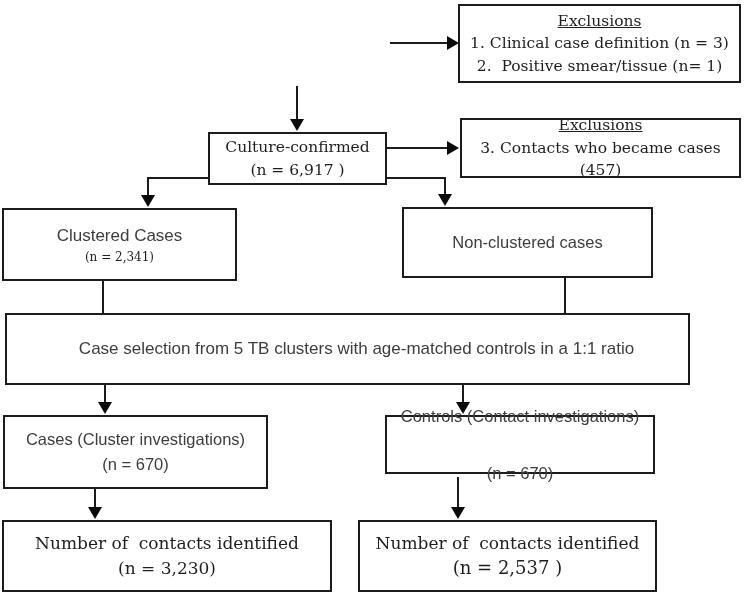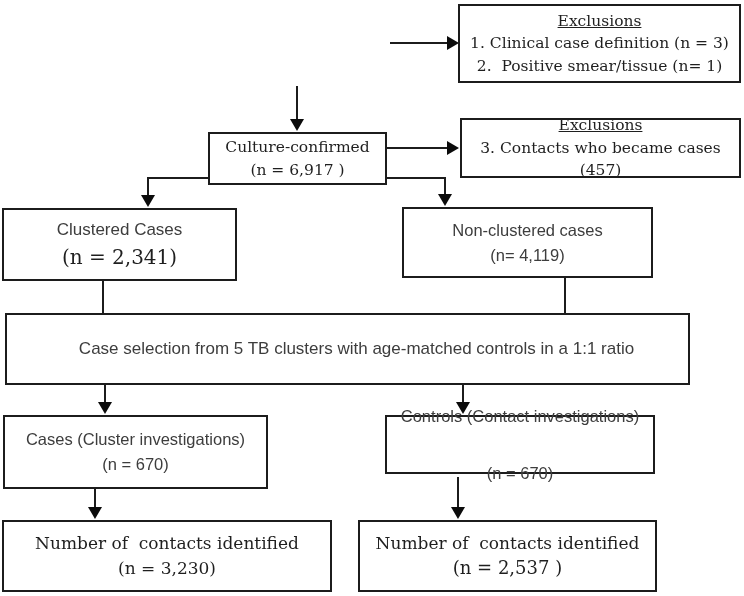--- a/index.html
+++ b/index.html
@@ -127,26 +127,25 @@
     <div class="line">(n = 6,917 )</div>
   </div>
 
   <div class="box serif" id="box-exclusions2">
     <div class="line underlined">Exclusions</div>
     <div class="line">3. Contacts who became cases (457)</div>
   </div>
 
   <div class="box" id="box-clustered">
     <div class="line sans" style="font-size:17px">Clustered Cases</div>
-    <div class="line serif" style="font-size:20px">(n = 2,341)</div>
+    <div class="line serif" style="font-size:12px">(n = 2,341)</div>
   </div>
 
   <div class="box sans" id="box-nonclustered">
     <div class="line">Non-clustered cases</div>
-    <div class="line">(n= 4,119)</div>
   </div>
 
   <div class="box sans" id="box-selection">
     <div class="line" style="font-size:17px">Case selection from 5 TB clusters with age-matched controls in a 1:1 ratio</div>
   </div>
 
   <div class="box sans" id="box-cases">
     <div class="line">Cases (Cluster investigations)</div>
     <div class="line">(n = 670)</div>
   </div>

